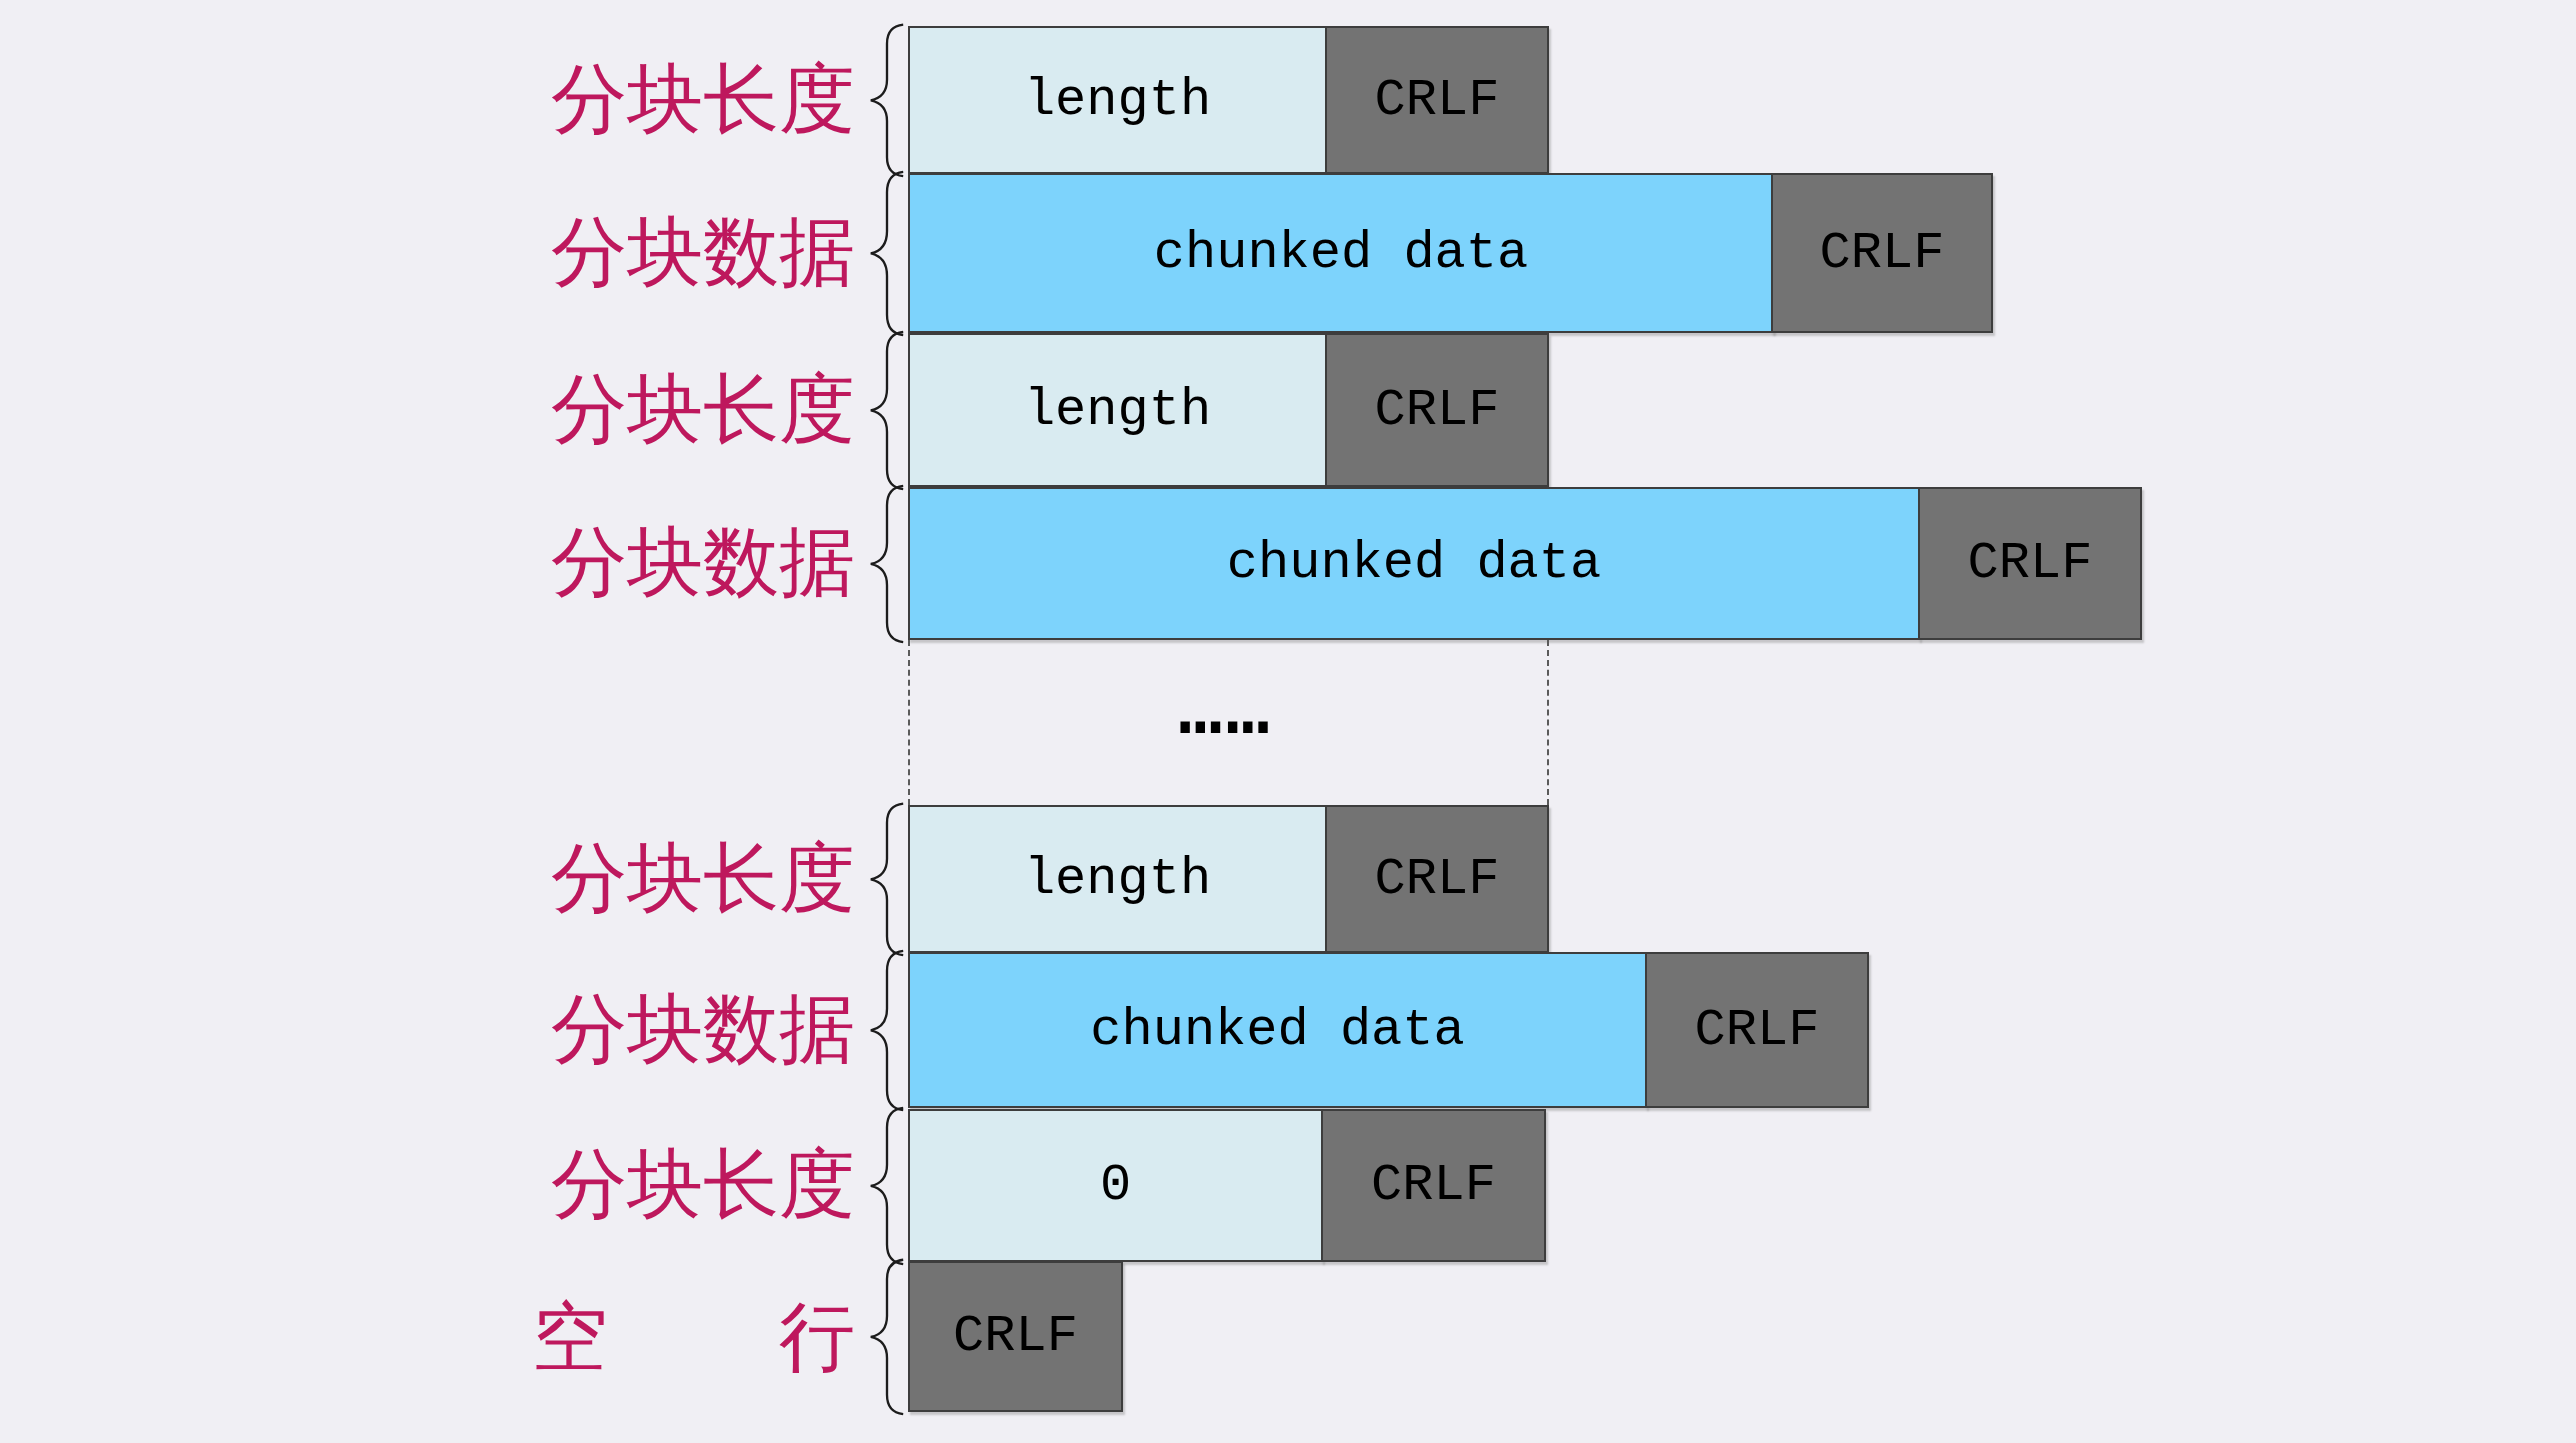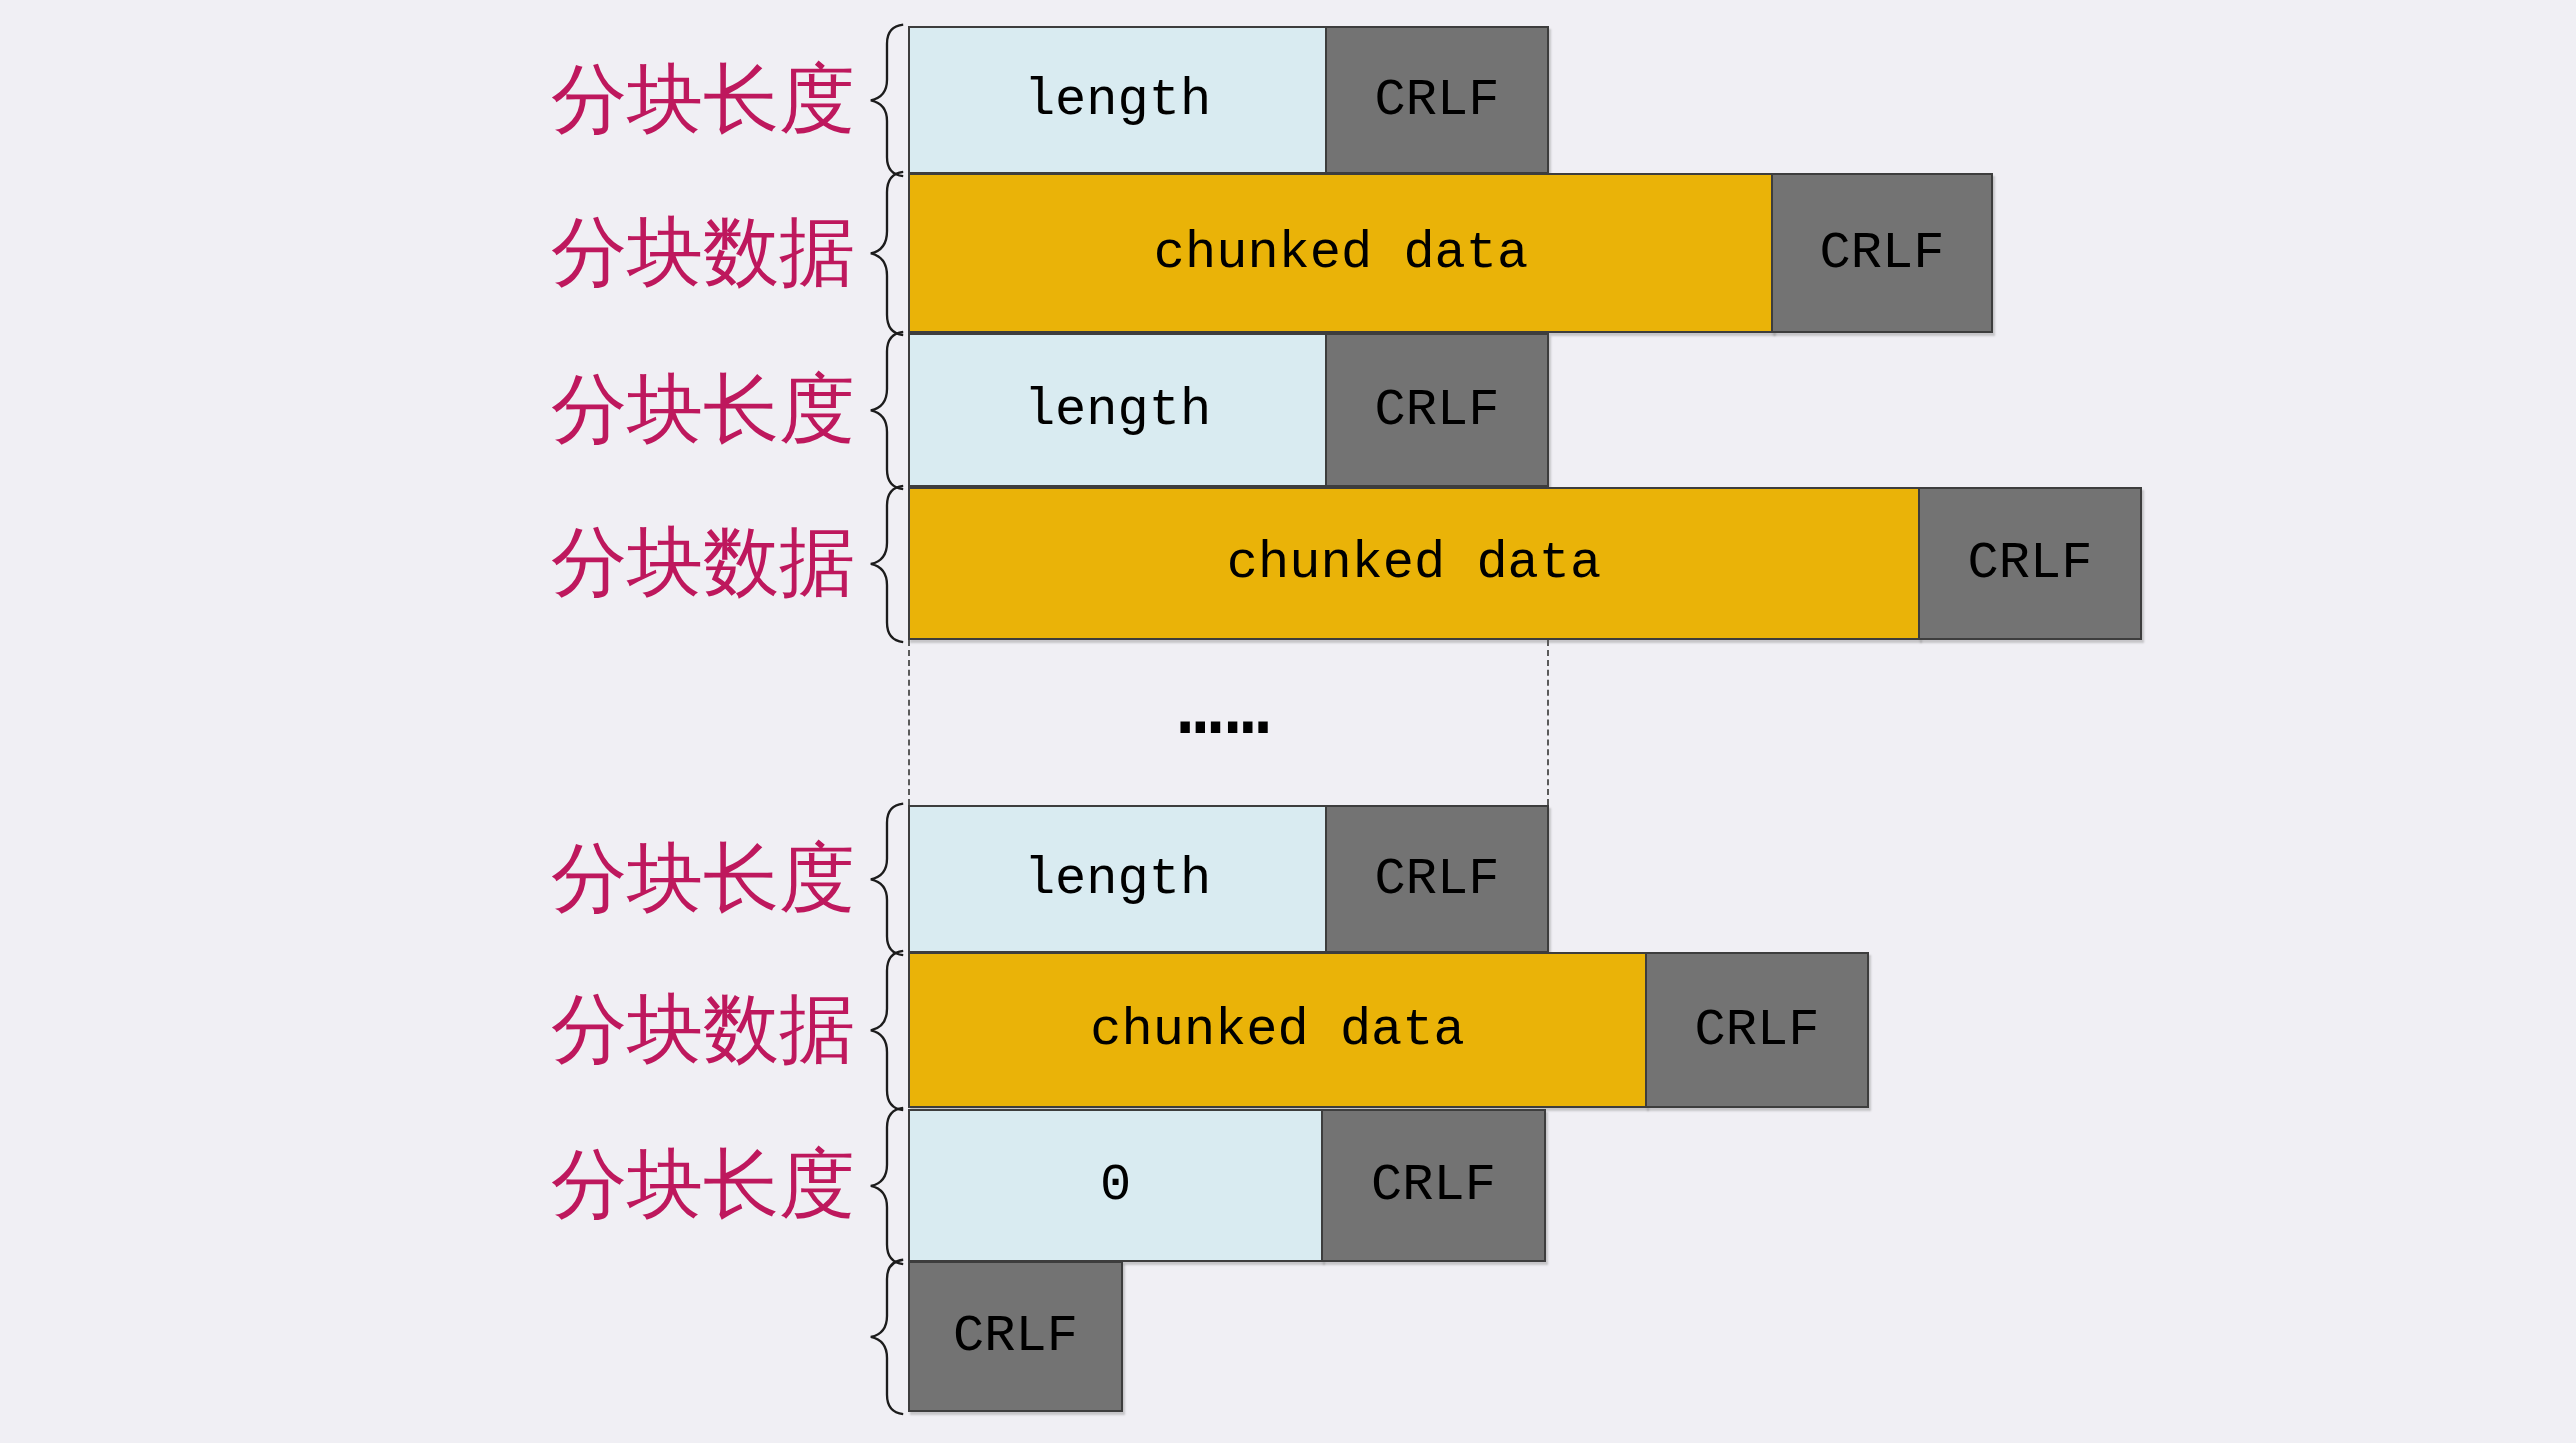--- a/index.html
+++ b/index.html
@@ -35,21 +35,21 @@
     position: absolute; top: 0; height: 100%;
     box-sizing: border-box;
     border: 2.6px solid #3d3d3d;
     display: flex; align-items: center; justify-content: center;
     font-family: "Liberation Mono", "DejaVu Sans Mono", monospace;
     font-size: 52px; color: #000;
     box-shadow: 1.7px 2.6px 1.7px rgba(120,120,120,0.35);
     white-space: nowrap;
   }
   .box.length { background: #d9ebf1; }
-  .box.data   { background: #eab308; }
+  .box.data   { background: #7dd3fc; }
   .box.crlf   { background: #737373; }
 
   .dashed-line {
     position: absolute; width: 0; top: 640px; height: 165px;
     border-left: 2.6px dashed #5a5a5a;
   }
   .ellipsis {
     position: absolute; left: 1096px; width: 258px; top: 666px;
     text-align: center;
     font-family: "DejaVu Sans Mono", "Liberation Mono", monospace;
@@ -123,20 +123,21 @@
   <div class="row" style="top:1109px; height:153px;">
     <div class="row-label">分块长度</div>
     <svg class="brace" viewBox="0 0 50 180" preserveAspectRatio="none">
         <path d="M48 2 Q30 4 30 24 L30 66 Q30 86 12 90 Q30 94 30 114 L30 156 Q30 176 48 178"></path>
       </svg>
     <div class="box length" style="left:908px; width:415px;">0</div>
     <div class="box crlf" style="left:1321px; width:225px;">CRLF</div>
   </div>
 
   <div class="row" style="top:1261px; height:151px; line-height:151px;">
+    <div class="row-label spread">空行</div>
     <svg class="brace" viewBox="0 0 50 180" preserveAspectRatio="none">
         <path d="M48 2 Q30 4 30 24 L30 66 Q30 86 12 90 Q30 94 30 114 L30 156 Q30 176 48 178"></path>
       </svg>
     <div class="box crlf" style="left:908px; width:215px;">CRLF</div>
   </div>
 
 </div>
 
 
 </body></html>

